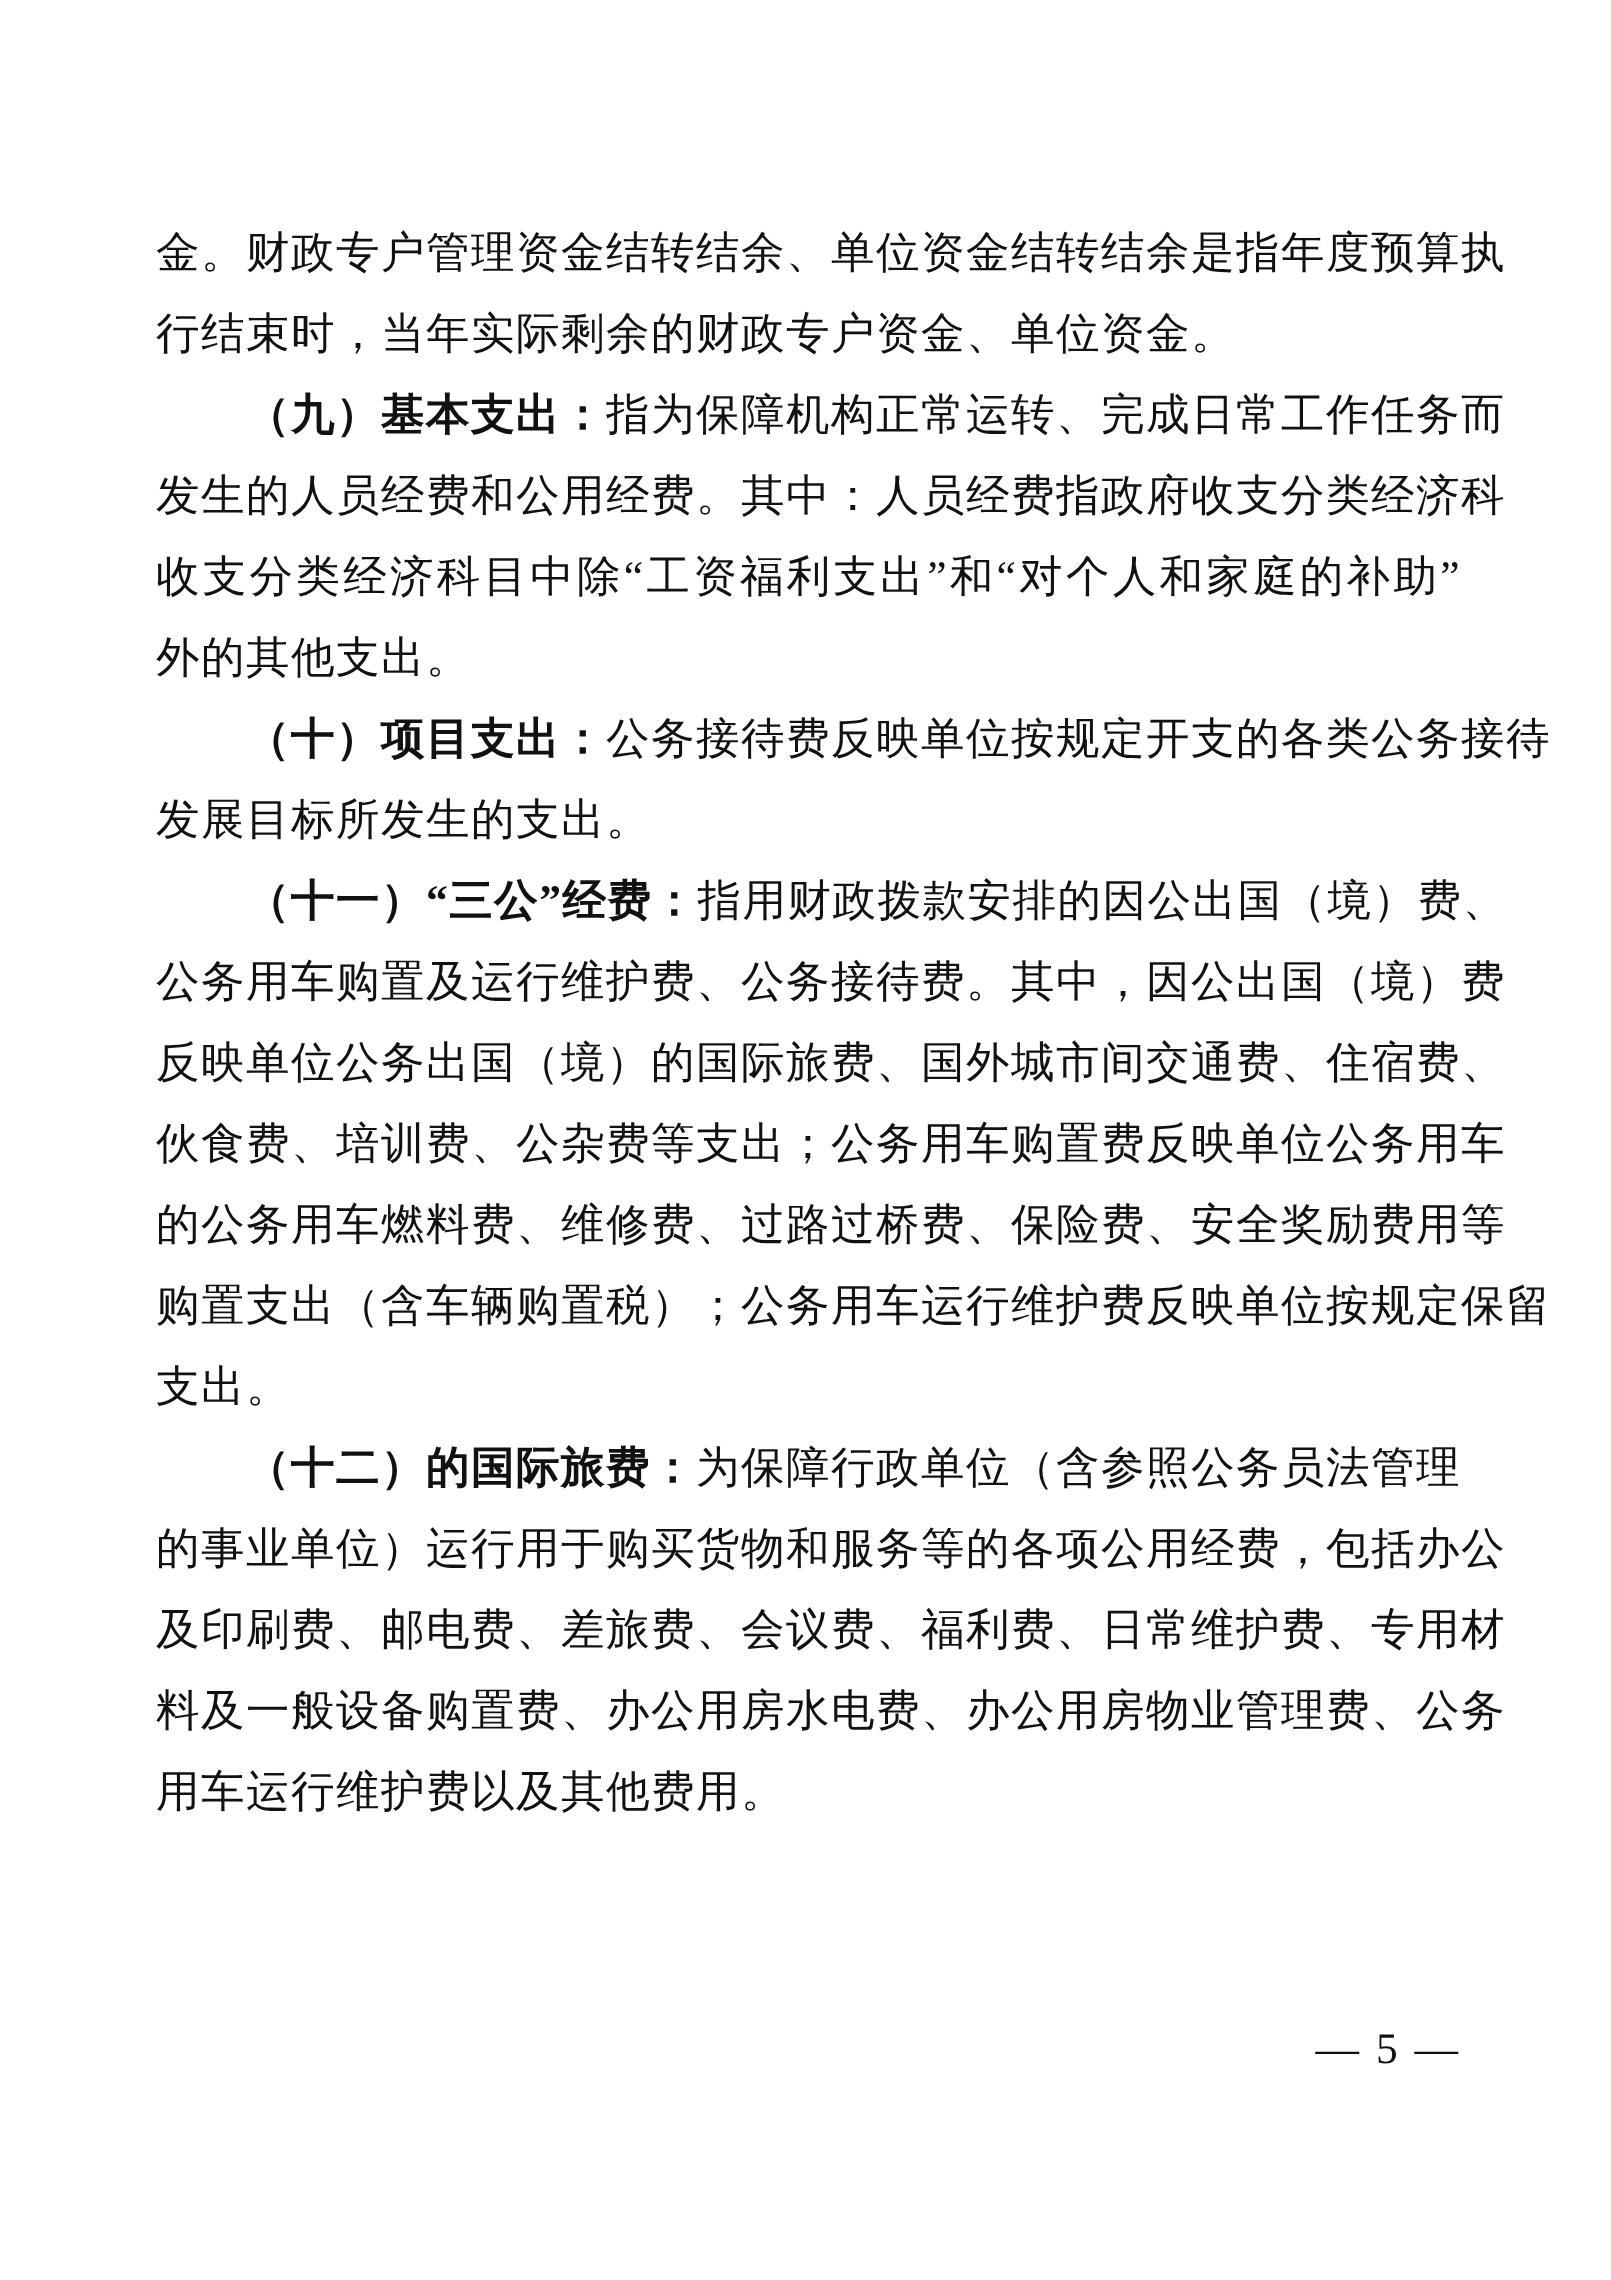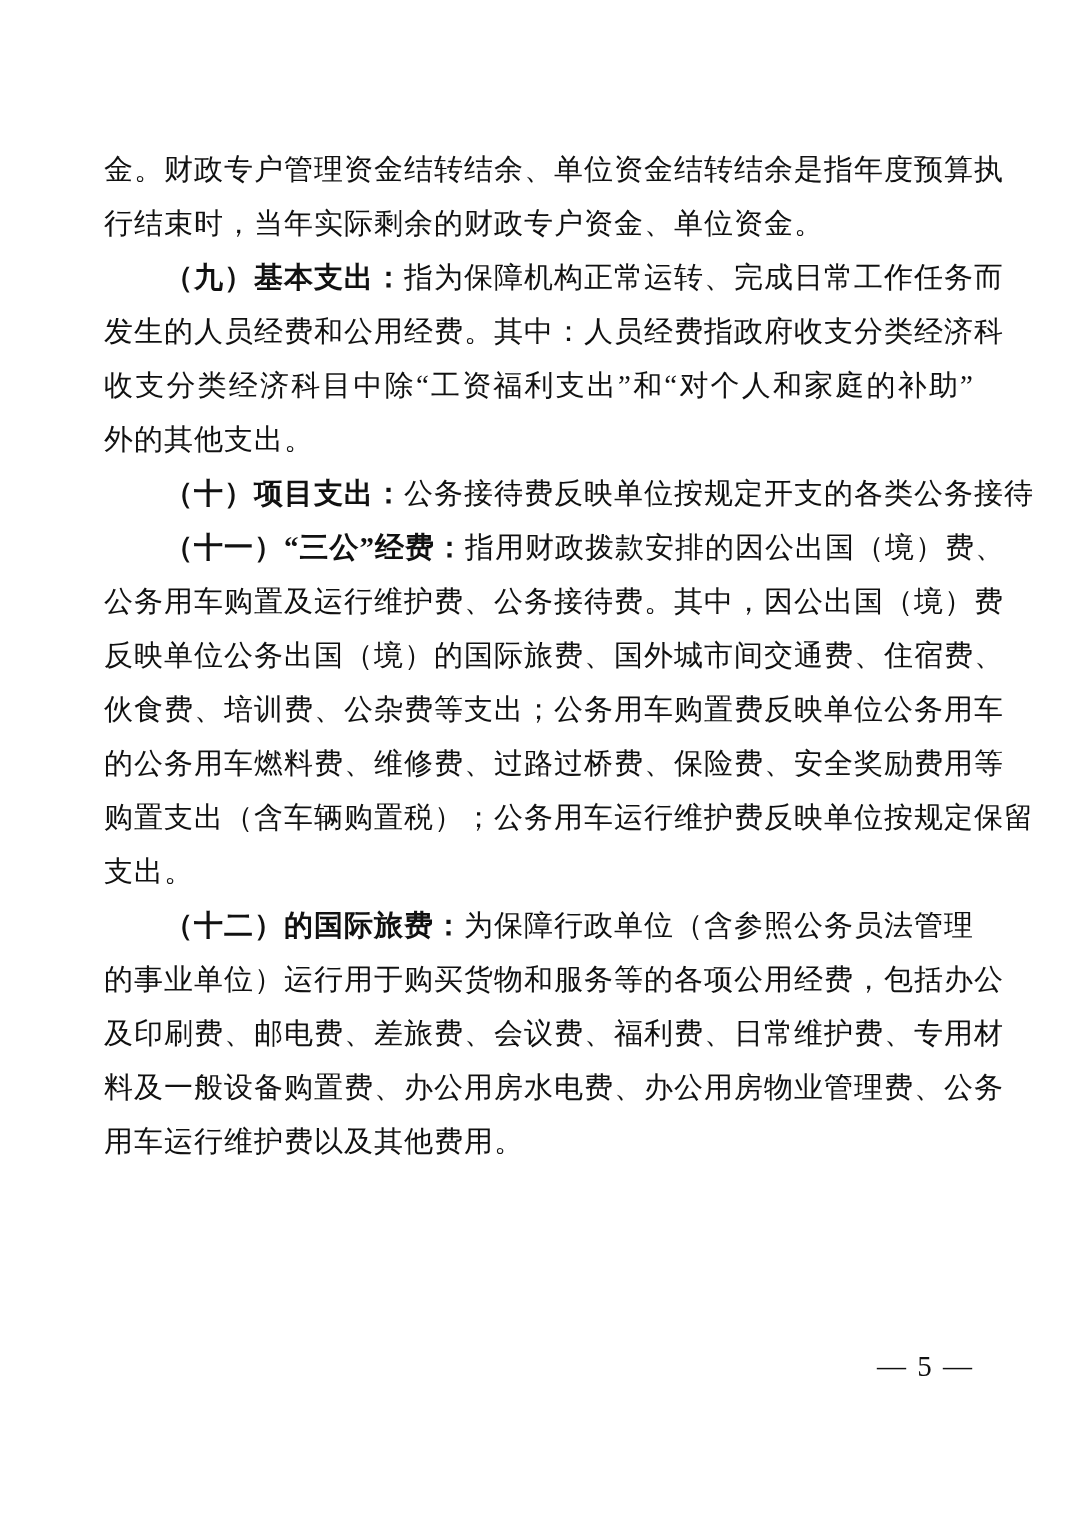--- a/index.html
+++ b/index.html
@@ -58,20 +58,21 @@
 <div class="page">
   <div class="content">
 
     <div class="line"><span class="h"></span><span>金。财政专户管理资金结转结余、单位资金结转结余是指年度预算执</span></div>
     <div class="line end"><span class="h"></span><span>行结束时，当年实际剩余的财政专户资金、单位资金。</span></div>
     <div class="line indent"><span class="h">（九）基本支出：</span><span>指为保障机构正常运转、完成日常工作任务而</span></div>
     <div class="line"><span class="h"></span><span>发生的人员经费和公用经费。其中：人员经费指政府收支分类经济科</span></div>
     <div class="line"><span class="h"></span><span>收支分类经济科目中除“工资福利支出”和“对个人和家庭的补助”</span></div>
     <div class="line end"><span class="h"></span><span>外的其他支出。</span></div>
     <div class="line indent"><span class="h">（十）项目支出：</span><span>公务接待费反映单位按规定开支的各类公务接待</span></div>
+    <div class="line end"><span class="h"></span><span>发展目标所发生的支出。</span></div>
     <div class="line indent"><span class="h">（十一）“三公”经费：</span><span>指用财政拨款安排的因公出国（境）费、</span></div>
     <div class="line"><span class="h"></span><span>公务用车购置及运行维护费、公务接待费。其中，因公出国（境）费</span></div>
     <div class="line"><span class="h"></span><span>反映单位公务出国（境）的国际旅费、国外城市间交通费、住宿费、</span></div>
     <div class="line"><span class="h"></span><span>伙食费、培训费、公杂费等支出；公务用车购置费反映单位公务用车</span></div>
     <div class="line"><span class="h"></span><span>的公务用车燃料费、维修费、过路过桥费、保险费、安全奖励费用等</span></div>
     <div class="line"><span class="h"></span><span>购置支出（含车辆购置税）；公务用车运行维护费反映单位按规定保留</span></div>
     <div class="line end"><span class="h"></span><span>支出。</span></div>
     <div class="line indent"><span class="h">（十二）的国际旅费：</span><span>为保障行政单位（含参照公务员法管理</span></div>
     <div class="line"><span class="h"></span><span>的事业单位）运行用于购买货物和服务等的各项公用经费，包括办公</span></div>
     <div class="line"><span class="h"></span><span>及印刷费、邮电费、差旅费、会议费、福利费、日常维护费、专用材</span></div>

